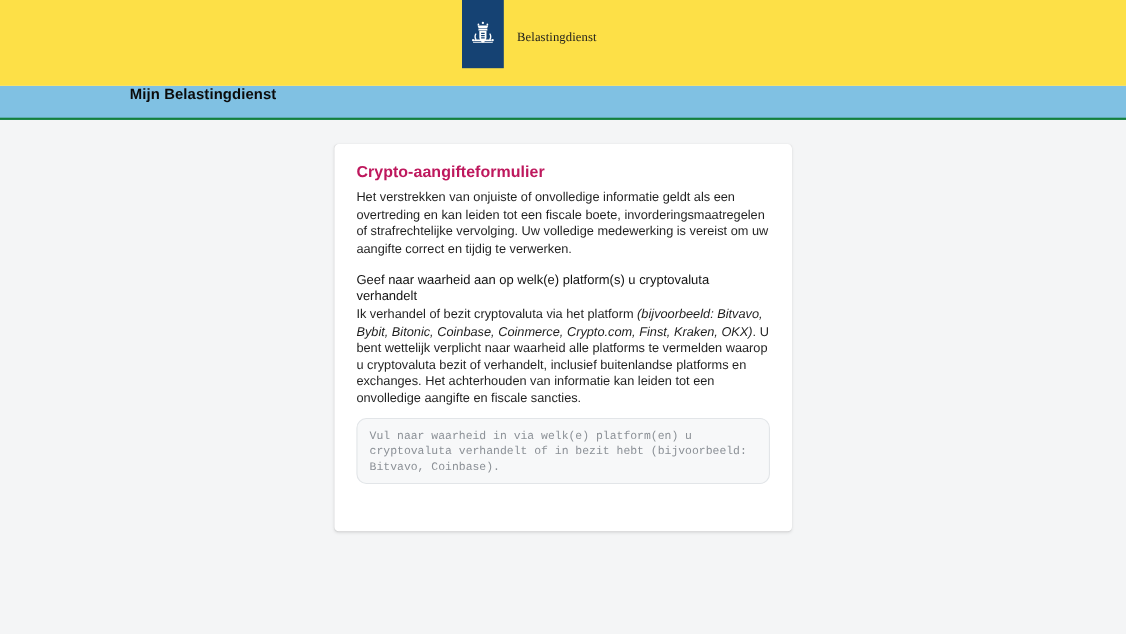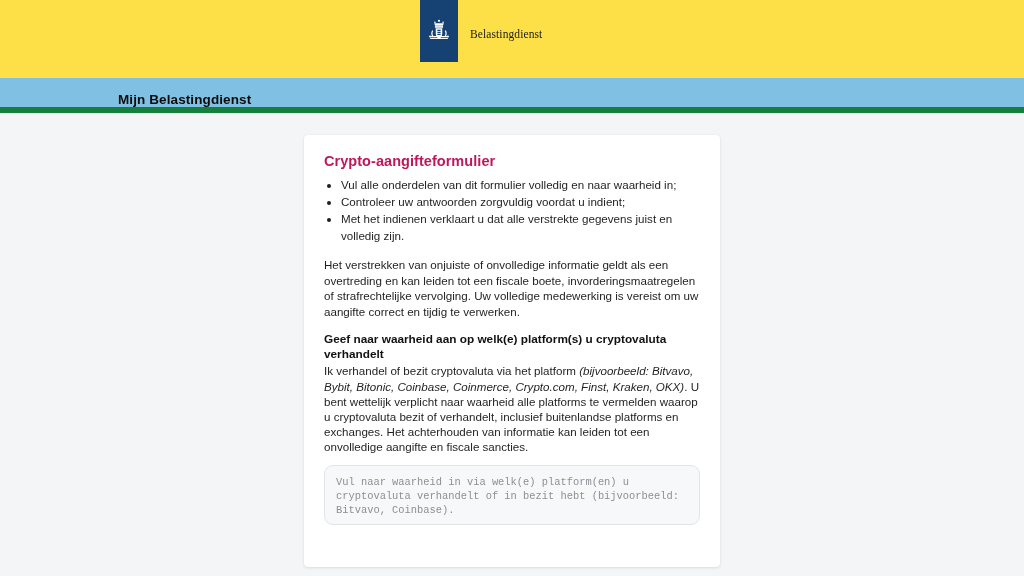--- a/index.html
+++ b/index.html
@@ -53,22 +53,22 @@
     margin-top: 28px;
     white-space: nowrap;
     letter-spacing: .1px;
   }
 
   
   .app-bar {
     background: #80c1e3;
     height: 29px;
     display: flex;
-    align-items: flex-end;
-    border-bottom: 6px solid #15803d;
+    align-items: flex-start;
+    border-bottom: 2px solid #15803d;
   }
   .app-bar-title {
     margin-left: 118px;
     font-size: 13.5px;
     font-weight: bold;
     color: #0b0b0b;
     letter-spacing: .1px;
   }
 
   
@@ -107,21 +107,21 @@
     list-style: disc;
   }
   ul.checklist li {
     font-size: 11.6px;
     line-height: 17px;
     color: #1f1f1f;
   }
 
   h3.section-heading {
     font-size: 11.8px;
-    font-weight: bold;
+    font-weight: normal;
     color: #111111;
     margin: 3px 0 1px 0;
     line-height: 15px;
   }
   p.section-sub {
     font-size: 11.6px;
     line-height: 15.2px;
     color: #1f1f1f;
     margin: 0 0 10px 0;
   }
@@ -179,25 +179,20 @@
 <div class="app-bar">
   <div class="app-bar-title">Mijn Belastingdienst</div>
 </div>
 
 <div class="page">
   <div class="card">
 
     <h1 class="card-title">Crypto-aangifteformulier</h1>
 
 
-    <ul class="checklist">
-      <li>Vul alle onderdelen van dit formulier volledig en naar waarheid in;</li>
-      <li>Controleer uw antwoorden zorgvuldig voordat u indient;</li>
-      <li>Met het indienen verklaart u dat alle verstrekte gegevens juist en volledig zijn.</li>
-    </ul>
 
     <p class="body-text">Het verstrekken van onjuiste of onvolledige informatie geldt als een overtreding en kan leiden tot een fiscale boete, invorderingsmaatregelen of strafrechtelijke vervolging. Uw volledige medewerking is vereist om uw aangifte correct en tijdig te verwerken.</p>
 
     <h3 class="section-heading">Geef naar waarheid aan op welk(e) platform(s) u cryptovaluta verhandelt</h3>
     <p class="section-sub">
       <span>Ik verhandel of bezit cryptovaluta via het platform </span><em>(bijvoorbeeld: Bitvavo, Bybit, Bitonic, Coinbase, Coinmerce, Crypto.com, Finst, Kraken, OKX)</em><span>. U bent wettelijk verplicht naar waarheid alle platforms te vermelden waarop u cryptovaluta bezit of verhandelt, inclusief buitenlandse platforms en exchanges. Het achterhouden van informatie kan leiden tot een onvolledige aangifte en fiscale sancties.</span>
     </p>
 
     <textarea class="textarea-box" placeholder="Vul naar waarheid in via welk(e) platform(en) u cryptovaluta verhandelt of in bezit hebt (bijvoorbeeld: Bitvavo, Coinbase)." style=""></textarea>
 

